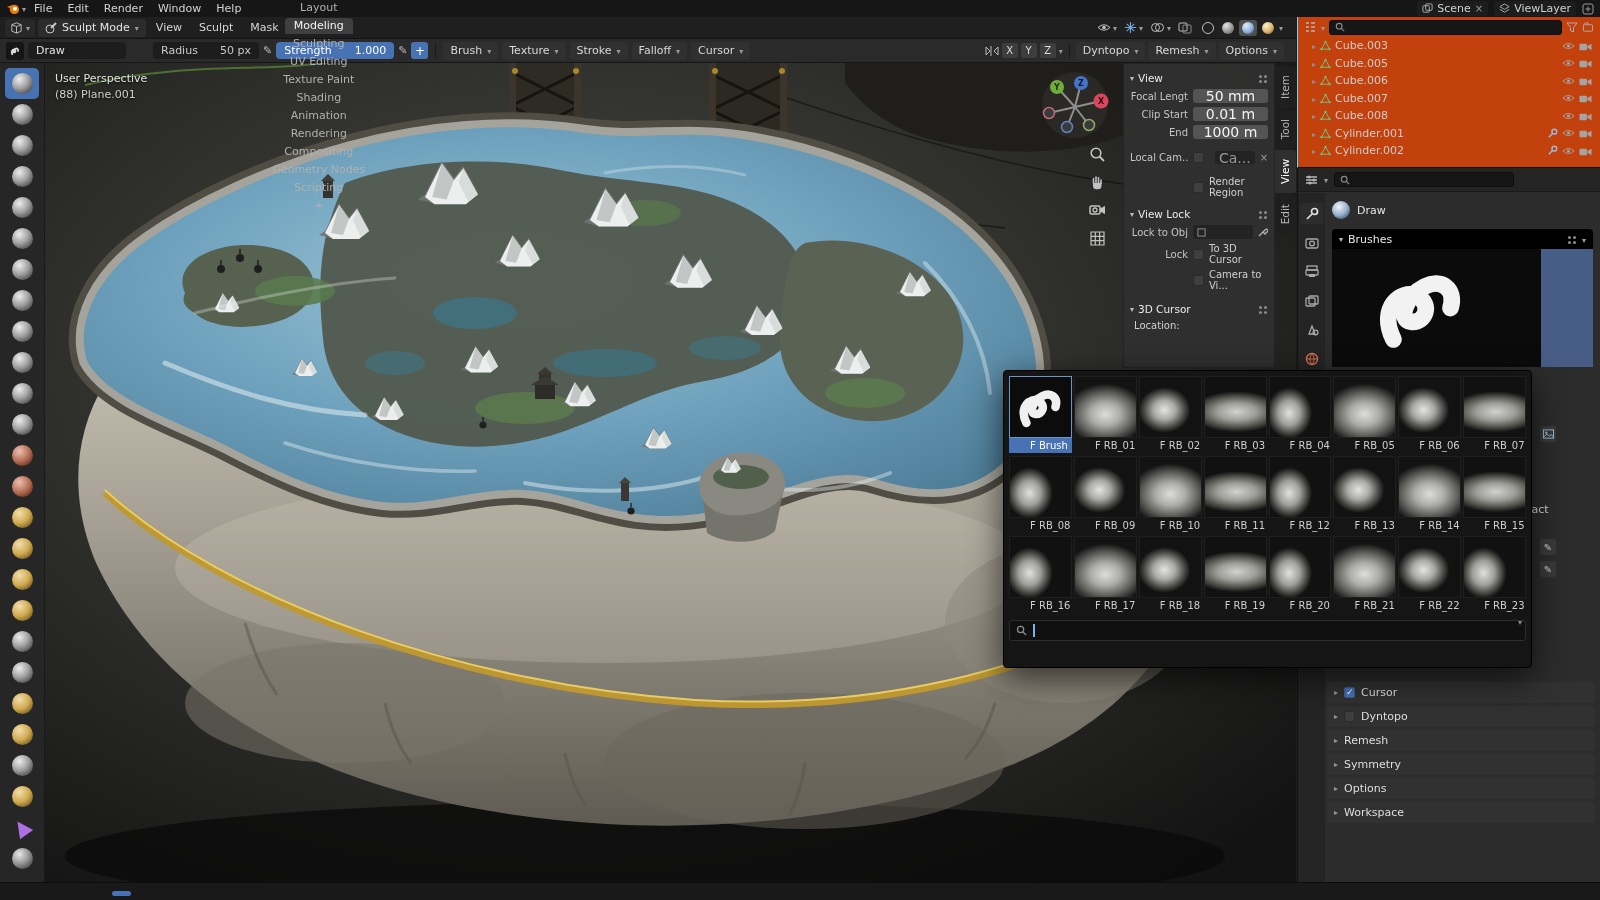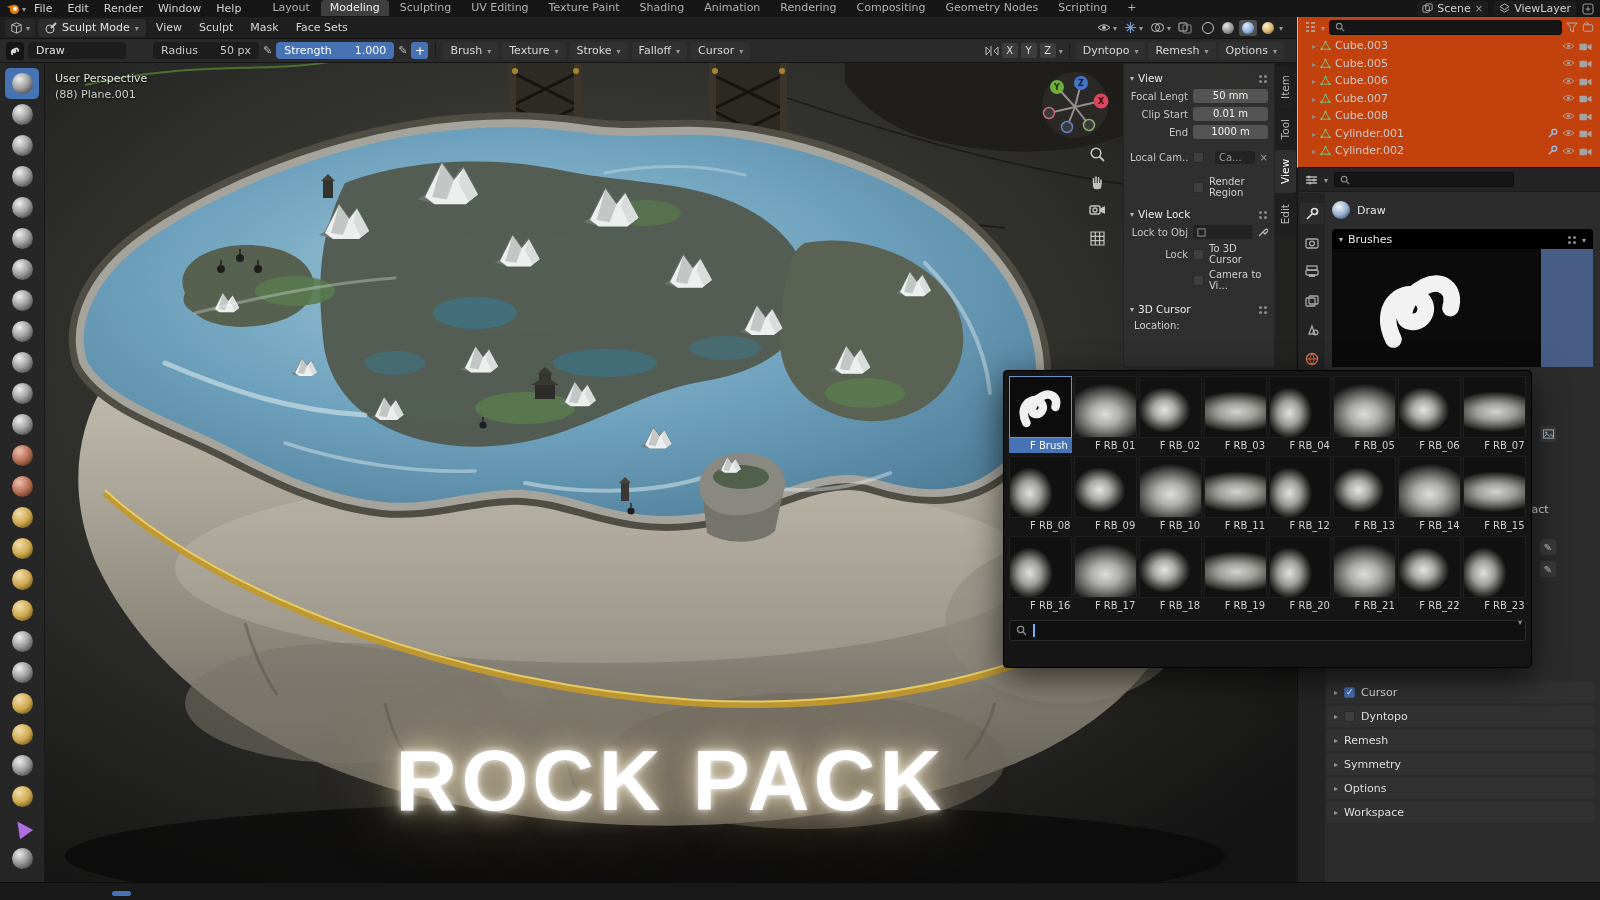--- a/index.html
+++ b/index.html
@@ -3,21 +3,21 @@
 <meta charset="utf-8">
 <style>
   * { box-sizing:border-box; margin:0; padding:0; }
   html,body { background:#000; }
   body { font-family:"DejaVu Sans", sans-serif; font-size:11px; color:#c8c8c8; }
   #app { position:relative; width:1600px; height:900px; background:#1d1d1d; overflow:hidden; cursor:default; }
 
   
   #topbar { position:absolute; left:0; top:0; width:1600px; height:17px; background:#161616; display:flex; align-items:center; padding:0 6px; gap:1px; z-index:60; }
   .menu { padding:0 7px; height:15px; line-height:15px; border-radius:3px; color:#d2d2d2; }
-  .ws { display:flex; gap:2px; margin-left:14px; align-items:flex-start; height:17px; }
+  .ws { display:flex; gap:2px; margin-left:14px; align-items:center; height:17px;flex-direction:column; }
   .wstab { padding:0 9px; height:16px; line-height:16px; color:#b0b0b0; border-radius:4px 4px 0 0; white-space:nowrap; }
   .wstab.active { background:#3f3f3f; color:#f2f2f2; }
   .topright { margin-left:auto; display:flex; align-items:center; gap:6px; }
   .tpill { display:flex; align-items:center; gap:4px; background:#1d1d1d; border-radius:3px; padding:1px 5px; color:#d0d0d0; }
   .xicon { color:#9a9a9a; font-size:10px; line-height:10px; }
   .xicon::after { content:"×"; }
   .chev::after { content:"▾"; font-size:8px; color:#999; }
 
   
   #header2 { position:absolute; left:0; top:17px; width:1296px; height:22px; background:#1f1f1f; border-bottom:1px solid #141414; display:flex; align-items:center; gap:3px; padding:0 5px; z-index:55; }
@@ -62,21 +62,21 @@
   #gizmo { position:absolute; left:1040px; top:70px; z-index:22; }
   .vpicon { position:absolute; left:1089px; z-index:22; opacity:.9; }
 
   
   #npanel { position:absolute; left:1123px; top:63px; width:152px; height:305px; background:rgba(47,47,47,.97); border:1px solid #242424; z-index:25; padding:5px 6px 0 6px; overflow:hidden; }
   .nhead { display:flex; align-items:center; gap:4px; color:#eaeaea; margin:3px 0 5px 0; font-size:10.5px; }
   .nhead::before { content:"▾"; font-size:8px; color:#bbb; }
   .dragdots { width:3px; height:3px; border-radius:50%; background:#8a8a8a; box-shadow:5px 0 0 #8a8a8a, 0 5px 0 #8a8a8a, 5px 5px 0 #8a8a8a; margin-left:auto; margin-right:6px; margin-top:-4px; }
   .nrow { display:flex; align-items:center; gap:5px; margin-bottom:4px; }
   .nlabel { width:58px; text-align:right; color:#c5c5c5; font-size:10px; flex:none; white-space:nowrap; overflow:hidden; }
-  .nval { flex:1; background:#545454; border-radius:3px; height:14px; line-height:14px; text-align:center; color:#f2f2f2; font-size:10px; }
+  .nval { flex:1; background:#545454; border-radius:3px; height:14px; line-height:14px; text-align:center; color:#f2f2f2; font-size:14px; }
   .nval.dark { background:#232323; color:#9a9a9a; display:flex; align-items:center; gap:4px; padding:0 4px; text-align:left; }
   .cb { width:11px; height:11px; border-radius:2px; background:#3f3f3f; border:1px solid #2a2a2a; flex:none; position:relative; }
   .cb.on { background:#4772b3; border-color:#3a5f96; }
   .cb.on::after { content:"✓"; position:absolute; left:1px; top:-1px; font-size:9px; color:#fff; }
   .ntext { color:#cfcfcf; font-size:10px; }
   #ntabs { position:absolute; left:1275px; top:66px; width:21px; display:flex; flex-direction:column; gap:2px; z-index:24; }
   .ntab { writing-mode:vertical-rl; transform:rotate(180deg); background:#1f1f1f; color:#b5b5b5; padding:9px 4px; font-size:10.5px; border-radius:3px 0 0 3px; text-align:center; }
   .ntab.active { background:#2f2f2f; color:#fff; }
 
   
@@ -533,21 +533,20 @@
         <path d="M655 430 C650 410 668 392 692 390 C718 388 738 400 740 418 C742 436 725 450 698 452 C675 454 660 446 655 430Z" fill="#8a8981"></path>
         <ellipse cx="696" cy="414" rx="28" ry="12" fill="#50604b"></ellipse>
         <use href="#peak" transform="translate(676 398) scale(0.45)"></use>
       </g>
     </svg>
 
     <div class="vpinfo">
       <div>User Perspective</div>
       <div class="sub">(88) Plane.001</div>
     </div>
-    <div class="watermark">ROCK PACK</div>
   </div>
 
   <svg id="gizmo" width="70" height="70" viewBox="0 0 70 70">
     <circle cx="35" cy="35" r="33" fill="rgba(255,255,255,0.05)"></circle>
     <path d="M35 37 L17 17 M35 37 L41 13 M35 37 L61 31 M35 37 L9 43 M35 37 L49 55 M35 37 L27 57" stroke="#8f8f8f" stroke-width="2"></path>
     <circle cx="9" cy="43" r="5.5" fill="#3a3a3a" stroke="#c46a78" stroke-width="1.5"></circle>
     <circle cx="49" cy="55" r="5.5" fill="#3a3a3a" stroke="#8fae6a" stroke-width="1.5"></circle>
     <circle cx="27" cy="57" r="5.5" fill="#3a3a3a" stroke="#5f83c4" stroke-width="1.5"></circle>
     <circle cx="17" cy="17" r="7" fill="#6fae39"></circle>
     <circle cx="41" cy="13" r="7" fill="#4574c9"></circle>

